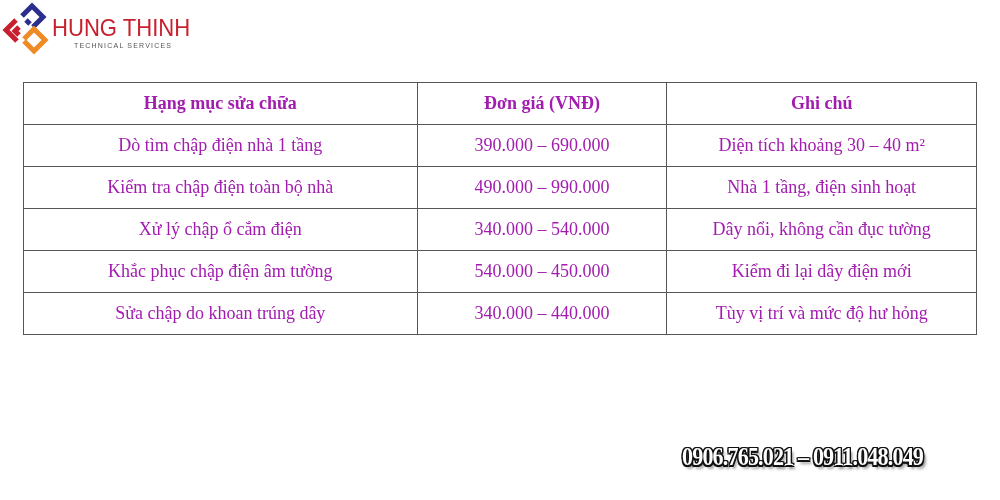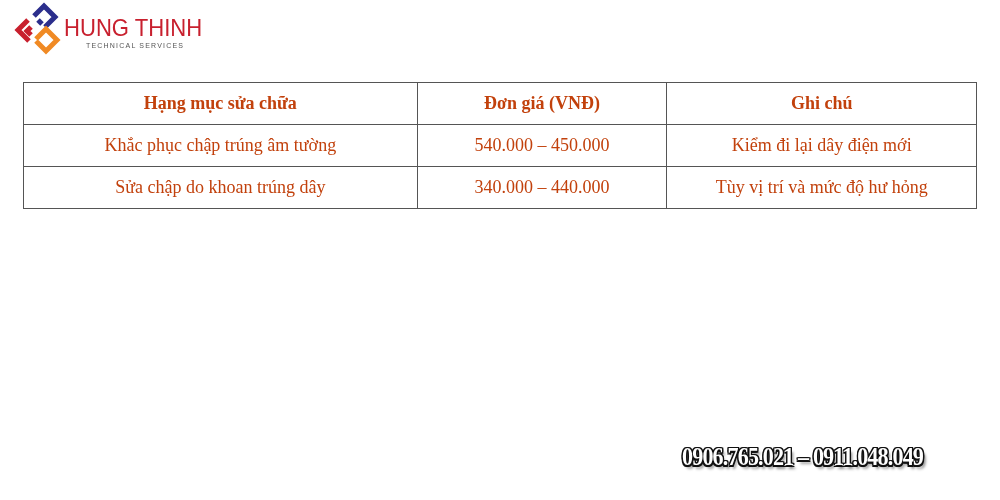--- a/index.html
+++ b/index.html
@@ -1,22 +1,22 @@
 <!DOCTYPE html>
 <html><head>
 <meta charset="utf-8">
 <style>
   html, body { margin:0; padding:0; }
   body { width:1000px; height:500px; background:#ffffff; position:relative; overflow:hidden; font-family:"Liberation Serif", serif; }
-  .logo { position:absolute; left:14px; top:2px; width:200px; height:62px; }
+  .logo { position:absolute; left:2px; top:2px; width:200px; height:62px; }
   .logo-mark { position:absolute; left:0; top:0; width:50px; height:62px; }
   .brand-name { position:absolute; left:50px; top:14px; font-family:"Liberation Sans", sans-serif; font-size:24px; color:#c8202e; letter-spacing:0px; font-weight:normal; line-height:24px; white-space:nowrap; transform:scaleX(0.92); transform-origin:left; }
   .brand-sub { position:absolute; left:72px; top:40px; font-family:"Liberation Sans", sans-serif; font-size:7px; color:#555; letter-spacing:1.2px; white-space:nowrap; }
   table.price { position:absolute; left:23px; top:82px; width:954px; border-collapse:collapse; }
-  table.price th, table.price td { border:1px solid #555; text-align:center; height:41px; padding:0; font-size:18px; color:#c2410c; }
+  table.price th, table.price td { border:1px solid #555; text-align:center; height:41px; padding:0; font-size:18px; color:#a21caf; }
   table.price th { font-weight:bold; }
   col.c1 { width:394px; } col.c2 { width:250px; } col.c3 { width:310px; }
   .phone { position:absolute; left:682px; top:442px; font-family:"Liberation Serif", serif; font-size:26px; font-weight:bold; color:#ffffff; letter-spacing:-1px; white-space:nowrap;
     text-shadow: -1.5px -1.5px 0 #111, 1.5px -1.5px 0 #111, -1.5px 1.5px 0 #111, 1.5px 1.5px 0 #111, 0 -1.5px 0 #111, 0 1.5px 0 #111, -1.5px 0 0 #111, 1.5px 0 0 #111, 3px 4px 3px rgba(0,0,0,0.45); transform:scaleX(0.85); transform-origin:left; }
 </style>
 </head>
 <body>
 
 <div class="logo">
   <svg class="logo-mark" viewBox="0 0 50 62">
@@ -40,21 +40,36 @@
     </colgroup>
   <thead>
     <tr>
       <th>Hạng mục sửa chữa</th>
       <th>Đơn giá (VNĐ)</th>
       <th>Ghi chú</th>
     </tr>
   </thead>
   <tbody>
     <tr>
-      <td>Khắc phục chập trúng âm tường</td>
+      <td>Dò tìm chập điện nhà 1 tầng</td>
+      <td>390.000 – 690.000</td>
+      <td>Diện tích khoảng 30 – 40 m²</td>
+    </tr>
+    <tr>
+      <td>Kiểm tra chập điện toàn bộ nhà</td>
+      <td>490.000 – 990.000</td>
+      <td>Nhà 1 tầng, điện sinh hoạt</td>
+    </tr>
+    <tr>
+      <td>Xử lý chập ổ cắm điện</td>
+      <td>340.000 – 540.000</td>
+      <td>Dây nổi, không cần đục tường</td>
+    </tr>
+    <tr>
+      <td>Khắc phục chập điện âm tường</td>
       <td>540.000 – 450.000</td>
       <td>Kiểm đi lại dây điện mới</td>
     </tr>
     <tr>
       <td>Sửa chập do khoan trúng dây</td>
       <td>340.000 – 440.000</td>
       <td>Tùy vị trí và mức độ hư hỏng</td>
     </tr>
   </tbody>
 </table>

